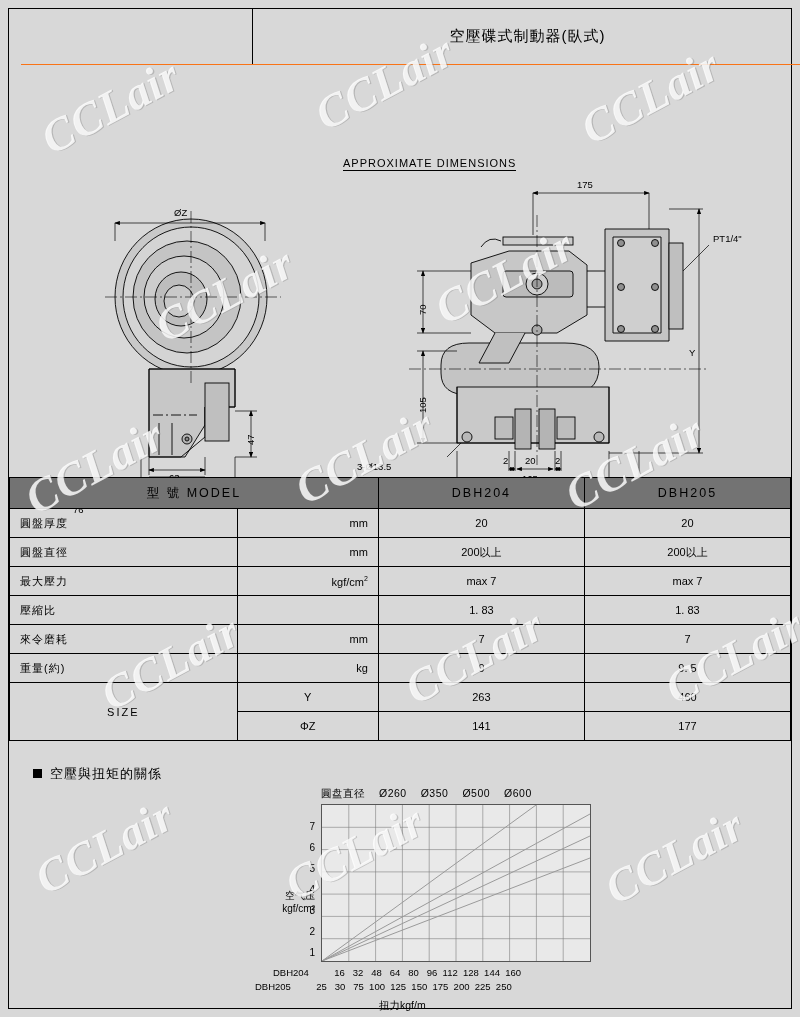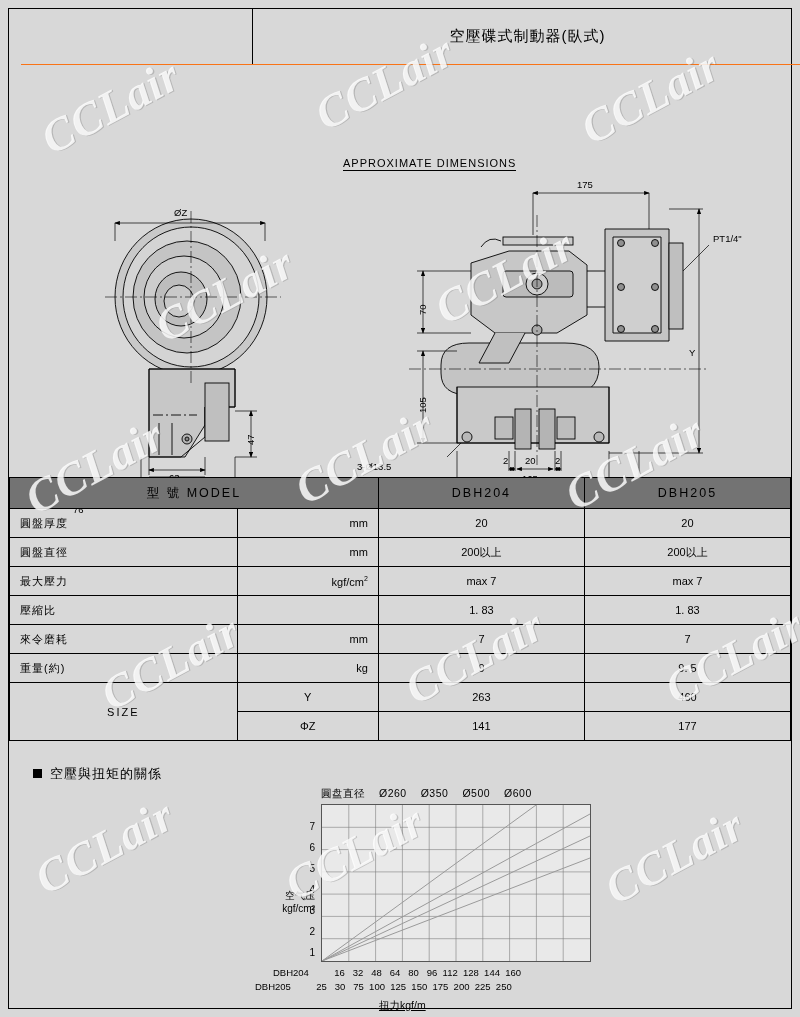--- a/index.html
+++ b/index.html
@@ -207,21 +207,20 @@
     color: #000;
     white-space: pre;
   }
   .xrow .lead { display: inline-block; width: 56px; }
   .xlabel {
     position: absolute;
     left: 370px;
     top: 250px;
     font-size: 10.5px;
     color: #000;
-    text-decoration: underline;
   }
 
   
   .wm {
     position: absolute;
     font-family: "Liberation Serif", serif;
     font-style: italic;
     font-weight: bold;
     font-size: 46px;
     color: rgba(255,255,255,0.82);

